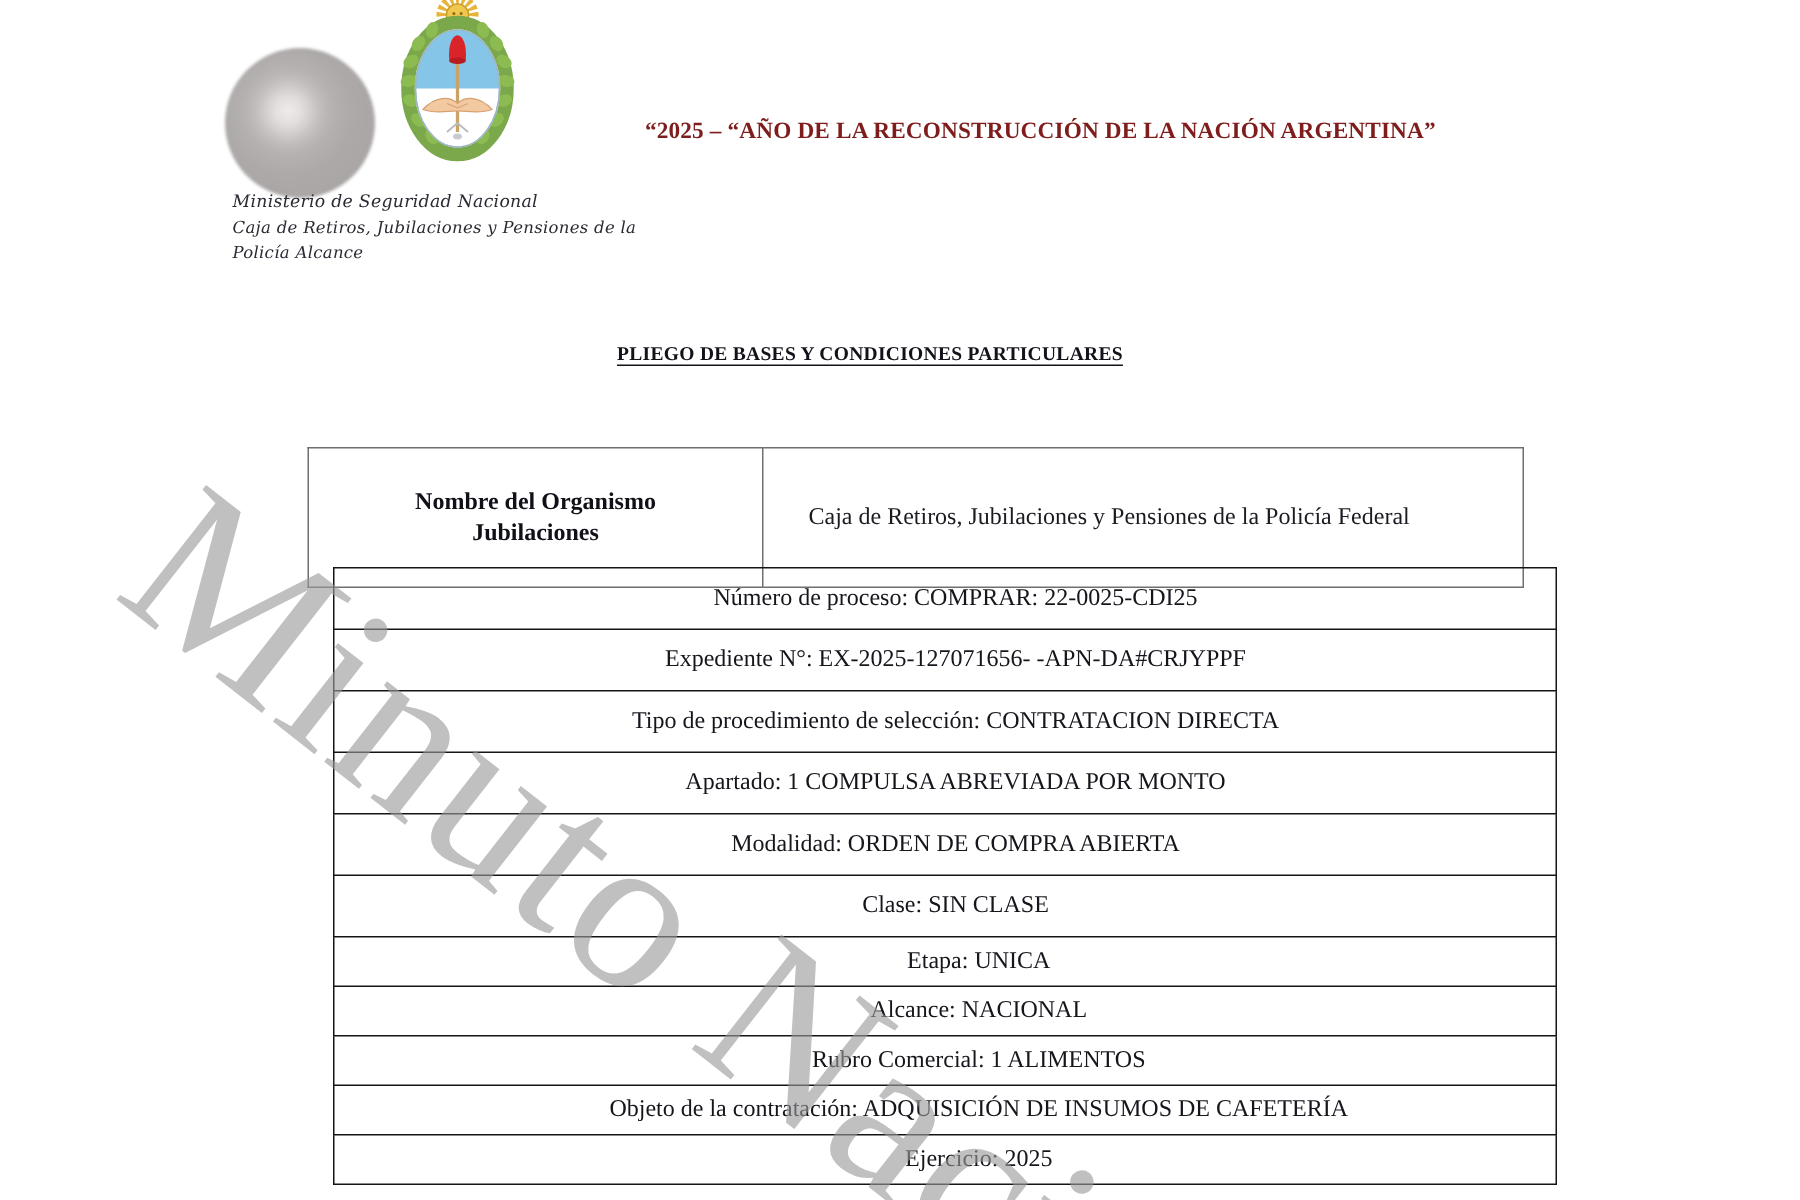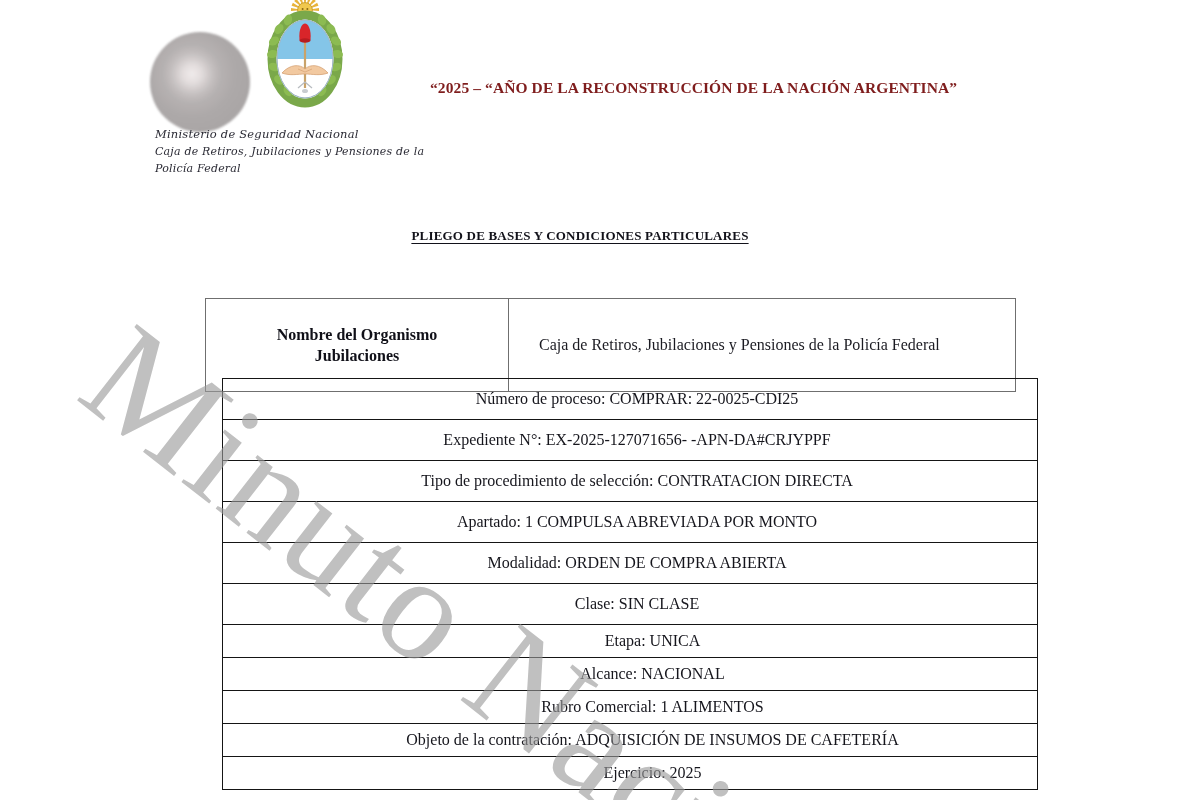--- a/index.html
+++ b/index.html
@@ -258,21 +258,21 @@
         <path d="M36,73 L43,76 L50,73" fill="none" stroke="#d6a172" stroke-width="0.7"></path>
 
         <path d="M36,92 L43,86 L50,92" fill="none" stroke="#b8bcc0" stroke-width="1.3"></path>
         <ellipse cx="43" cy="95" rx="3" ry="2" fill="#c8ccd0"></ellipse>
       </svg>
     </div>
 
     <div class="ministry-block">
       <span class="ml ml1">Ministerio de Seguridad Nacional</span>
       <span class="ml ml2">Caja de Retiros, Jubilaciones y Pensiones de la</span>
-      <span class="ml ml3">Policía Federal</span>
+      <span class="ml ml3">Policía Alcance</span>
     </div>
 
     <div class="year-banner">“2025 – “AÑO DE LA RECONSTRUCCIÓN DE LA NACIÓN ARGENTINA”</div>
   </div>
 
   <div class="doc-title">PLIEGO DE BASES Y CONDICIONES PARTICULARES</div>
 
   <table class="organism-table">
     <tbody>
       <tr>

